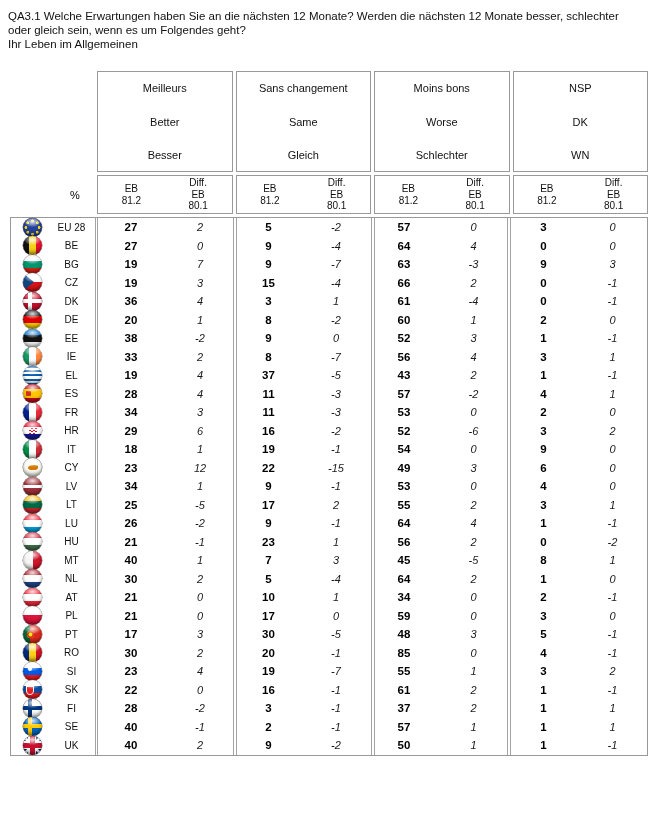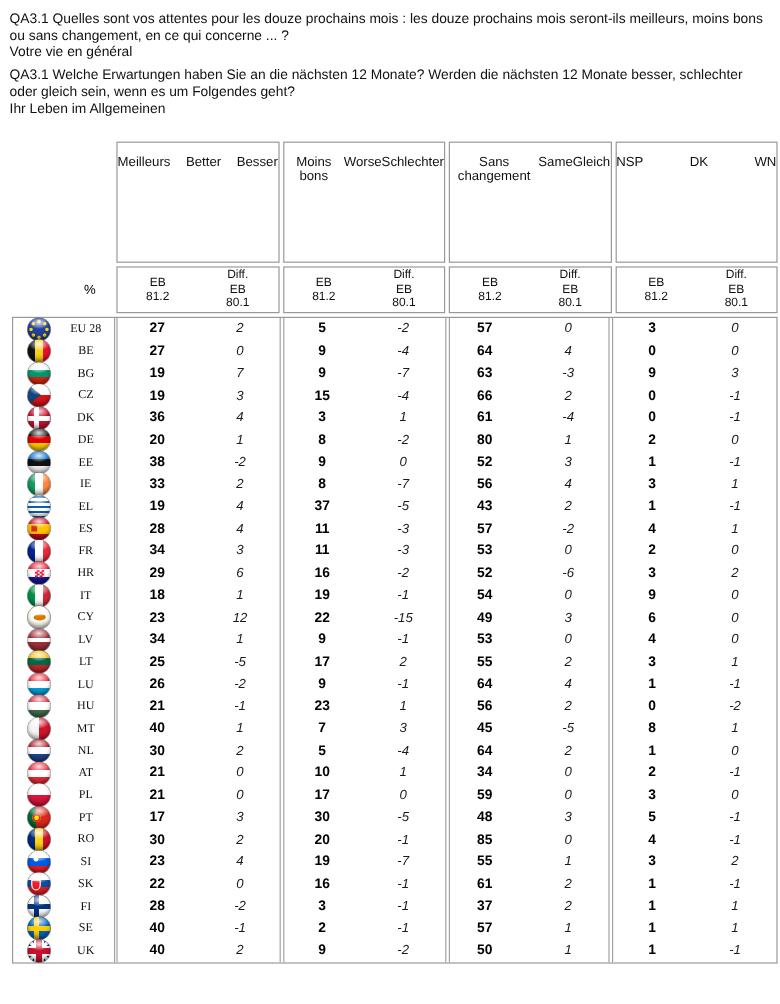--- a/index.html
+++ b/index.html
@@ -13,21 +13,21 @@
   
   .questions { padding:9px 9px 0 8px; }
   .q { margin-bottom:5px; font-size:11.5px; line-height:14px; color:#111; }
 
   
   .tblwrap { margin-top:20px; }
 
   .hgroups { margin-left:97px; width:551px; display:flex; gap:3px; }
   .hgroup {
     flex:1; height:101px; border:1px solid #999;
-    display:flex; flex-direction:row; justify-content:space-between;
+    display:flex; flex-direction:column; justify-content:space-between;
     padding:10px 0; text-align:center; font-size:11px; color:#111;
   }
 
   .sgroups { margin-left:97px; width:551px; display:flex; gap:3px; margin-top:3px; position:relative; }
   .sgroup { flex:1; height:39px; border:1px solid #999; display:flex; }
   .shalf {
     flex:1; display:flex; flex-direction:column; justify-content:center;
     text-align:center; font-size:10px; line-height:11.5px; color:#111;
   }
   .pct { position:absolute; left:-27px; top:50%; transform:translateY(-50%); font-size:11px; }
@@ -35,21 +35,21 @@
   .dsection {
     margin-left:10px; width:638px; margin-top:3px;
     border:1px solid #999; position:relative; background:#fff;
   }
   .vline { position:absolute; top:0; bottom:0; width:0; border-left:1px solid #a3a3a3; }
 
   .drow {
     display:grid; height:18.5px; align-items:center;
     grid-template-columns:86px 68px 70px 67px 68px 68px 71px 69px 69px;
   }
-  .dlabel { display:flex; align-items:center; height:18.5px; padding-left:12px;font-family:Liberation Serif, serif; }
+  .dlabel { display:flex; align-items:center; height:18.5px; padding-left:12px; }
   .code { flex:1; text-align:center; font-size:10px; padding-left:4px; color:#111; }
   .dcell { text-align:center; }
   .dcell.eb { font-weight:bold; font-size:11.5px; }
   .dcell.diff { font-style:italic; font-size:11px; color:#1a1a1a; }
 
   
   .flag {
     width:19px; height:19px; border-radius:50%; position:relative;
     overflow:hidden; flex:0 0 19px;
     box-shadow:0 0 0 0.5px rgba(90,90,90,.8), inset 0 -2px 3px rgba(0,0,0,.35);
@@ -122,45 +122,41 @@
     linear-gradient(90deg,transparent 5.5px,#fff 5.5px 13.5px,transparent 13.5px),
     linear-gradient(180deg,transparent 5.5px,#fff 5.5px 13.5px,transparent 13.5px),
     linear-gradient(45deg,transparent 44%,#fff 46% 54%,transparent 56%),
     linear-gradient(-45deg,transparent 44%,#fff 46% 54%,transparent 56%); }
 </style>
 </head>
 <body>
 
 <div class="questions">
   <div class="q">
-    <div>QA3.1 Quelles sont vos attentes pour les douze prochains mois : les douze prochains mois seront-ils meilleurs, moins bons ou sans changement, en ce qui concerne ... ?</div>
-    <div>Votre vie en général</div>
-  </div>
-  <div class="q">
     <div>QA3.1 Welche Erwartungen haben Sie an die nächsten 12 Monate? Werden die nächsten 12 Monate besser, schlechter oder gleich sein, wenn es um Folgendes geht?</div>
     <div>Ihr Leben im Allgemeinen</div>
   </div>
 </div>
 
 <div class="tblwrap">
   <div class="hgroups">
       <div class="hgroup">
         <div class="hlabel">Meilleurs</div>
         <div class="hlabel">Better</div>
         <div class="hlabel">Besser</div>
       </div>
       <div class="hgroup">
+        <div class="hlabel">Sans changement</div>
+        <div class="hlabel">Same</div>
+        <div class="hlabel">Gleich</div>
+      </div>
+      <div class="hgroup">
         <div class="hlabel">Moins bons</div>
         <div class="hlabel">Worse</div>
         <div class="hlabel">Schlechter</div>
-      </div>
-      <div class="hgroup">
-        <div class="hlabel">Sans changement</div>
-        <div class="hlabel">Same</div>
-        <div class="hlabel">Gleich</div>
       </div>
       <div class="hgroup">
         <div class="hlabel">NSP</div>
         <div class="hlabel">DK</div>
         <div class="hlabel">WN</div>
       </div>
     </div>
   <div class="sgroups">
     <span class="pct">%</span>
   <div class="sgroup">
@@ -281,21 +277,21 @@
       </div>
       <div class="drow">
         <div class="dlabel">
           <span class="flag flag-de"></span>
           <span class="code">DE</span>
         </div>
         <div class="dcell eb">20</div>
         <div class="dcell diff">1</div>
         <div class="dcell eb">8</div>
         <div class="dcell diff">-2</div>
-        <div class="dcell eb">80</div>
+        <div class="dcell eb">60</div>
         <div class="dcell diff">1</div>
         <div class="dcell eb">2</div>
         <div class="dcell diff">0</div>
       </div>
       <div class="drow">
         <div class="dlabel">
           <span class="flag flag-ee"></span>
           <span class="code">EE</span>
         </div>
         <div class="dcell eb">38</div>

